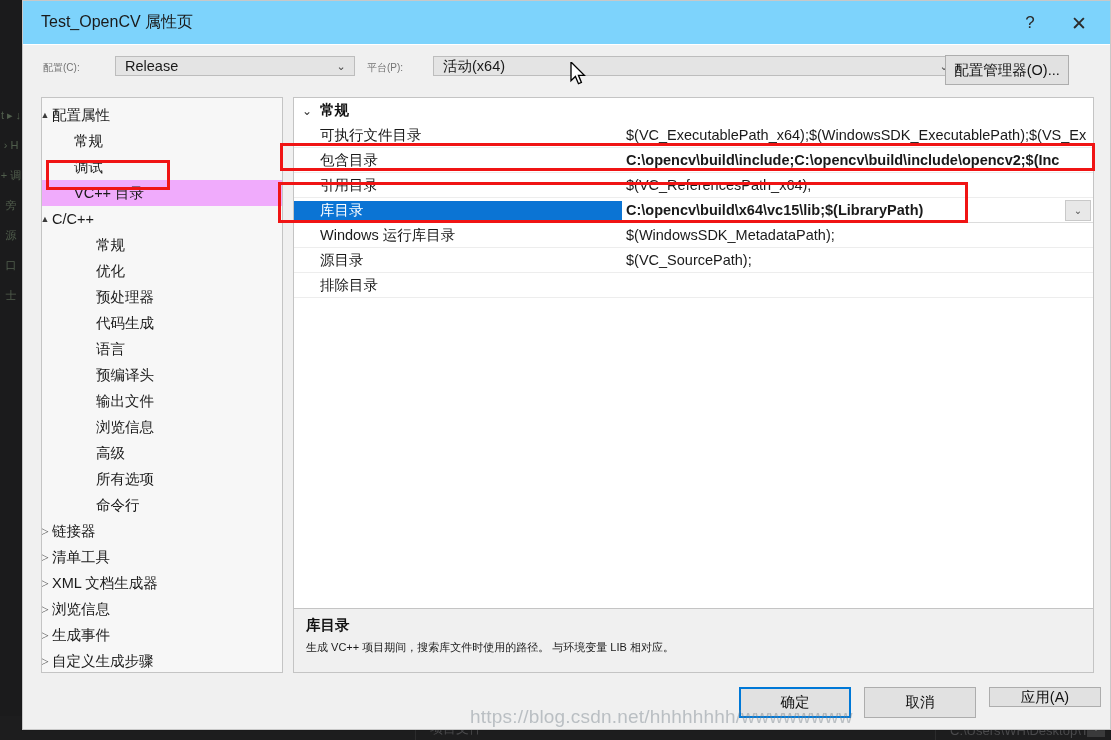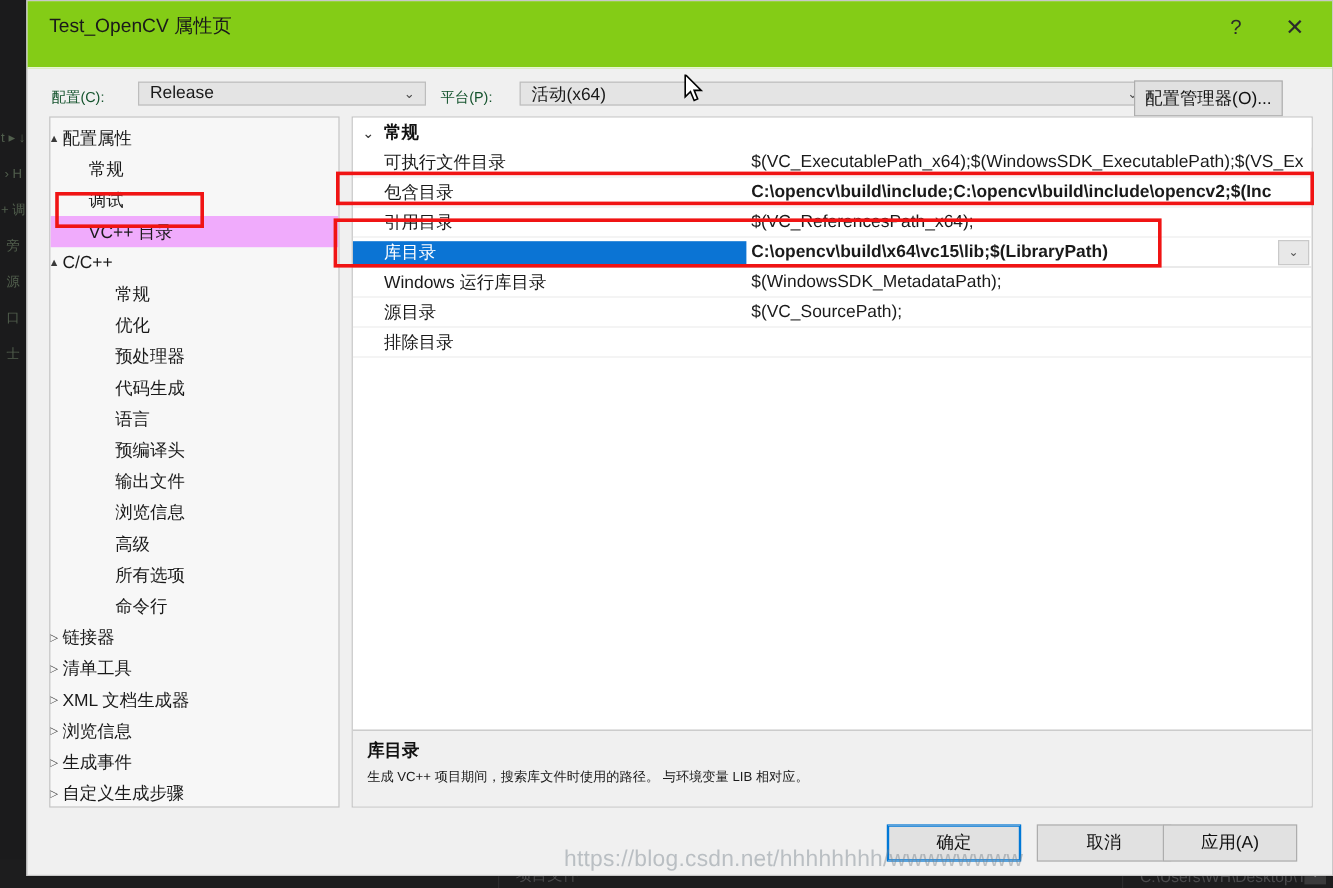--- a/index.html
+++ b/index.html
@@ -46,39 +46,39 @@
   
   #dialog {
     position: absolute; left: 22px; top: 0;
     width: 1089px; height: 730px;
     background: #f0f0f0;
     border: 1px solid #c8c8c8;
     box-shadow: 0 0 0 1px rgba(0,0,0,.08);
   }
 
   .titlebar {
-    position: relative; height: 56px; background: #84cc16;
+    position: relative; height: 44px; background: #7dd3fc;
     border-bottom: 1px solid #ffffff;
   }
   .titlebar .title {
     position: absolute; left: 18px; top: 11px;
     font-size: 16px; color: #1a1a1a;
   }
   .titlebar .tb-btn {
     position: absolute; top: 0; width: 46px; height: 44px;
     display: flex; align-items: center; justify-content: center;
     font-size: 17px; color: #2b2b2b; cursor: default;
   }
   .titlebar .tb-help { right: 57px; }
   .titlebar .tb-close { right: 8px; font-size: 19px; }
 
   
   .configbar { position: relative; height: 54px; }
   .cfg-label {
-    position: absolute; font-size: 12px; color: #14532d; top: 16px;
+    position: absolute; font-size: 10px; color: #737373; top: 16px;
   }
   .combo {
     position: absolute; top: 11px; height: 20px;
     background: #e4e4e4; border: 1px solid #bdbdbd;
     display: flex; align-items: center;
   }
   .combo .cval {
     flex: 1; padding-left: 9px; font-size: 14.5px; color: #1a1a1a;
     white-space: nowrap; overflow: hidden;
   }
@@ -158,21 +158,21 @@
     position: absolute; left: 0; right: 0; bottom: 0; height: 64px;
     background: #f0f0f0; border-top: 1px solid #c4c4c4; padding: 7px 12px;
   }
   .desc-title { font-size: 14.5px; font-weight: bold; color: #111; }
   .desc-text  { font-size: 11px; color: #1a1a1a; margin-top: 5px; }
 
   
   #ok-btn     { position: absolute; left: 716px; top: 686px; width: 112px; height: 31px;
                 border-color: #0078d7; box-shadow: 0 0 0 1px #0078d7 inset; }
   #cancel-btn { position: absolute; left: 841px; top: 686px; width: 112px; height: 31px; }
-  #apply-btn  { position: absolute; left: 946px; top: 686px; width: 112px; height: 31px; }
+  #apply-btn  { position: absolute; left: 966px; top: 686px; width: 112px; height: 20px; }
 
   
   .redbox { position: absolute; border: 3px solid #f01414; pointer-events: none; }
   #red-vcdir   { left: 46px;  top: 160px; width: 124px; height: 30px; }
   #red-include { left: 280px; top: 143px; width: 815px; height: 28px; }
   #red-lib     { left: 278px; top: 182px; width: 690px; height: 41px; }
 
   
   #cursor { position: absolute; left: 570px; top: 62px; width: 18px; height: 24px; }
 

